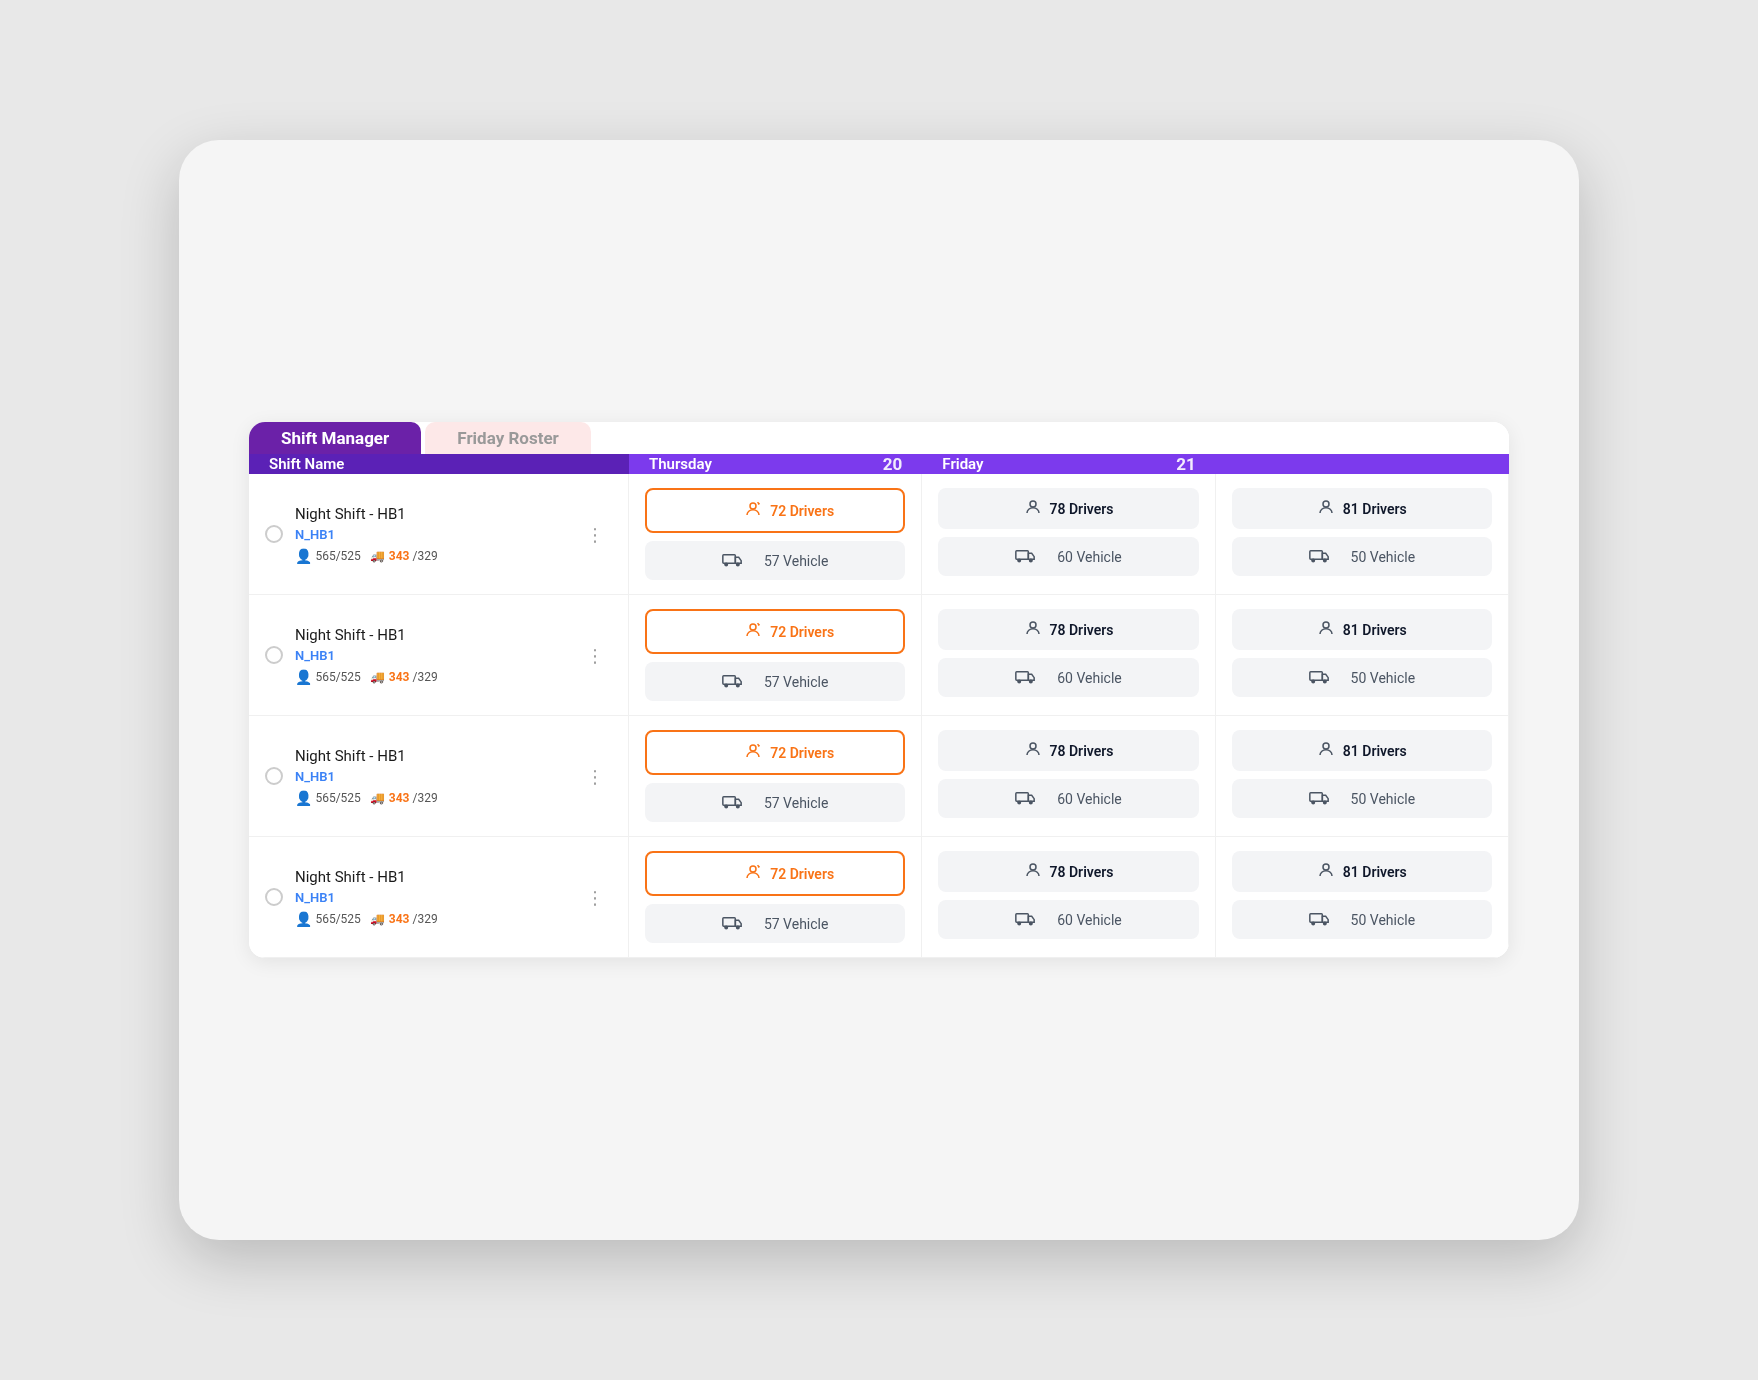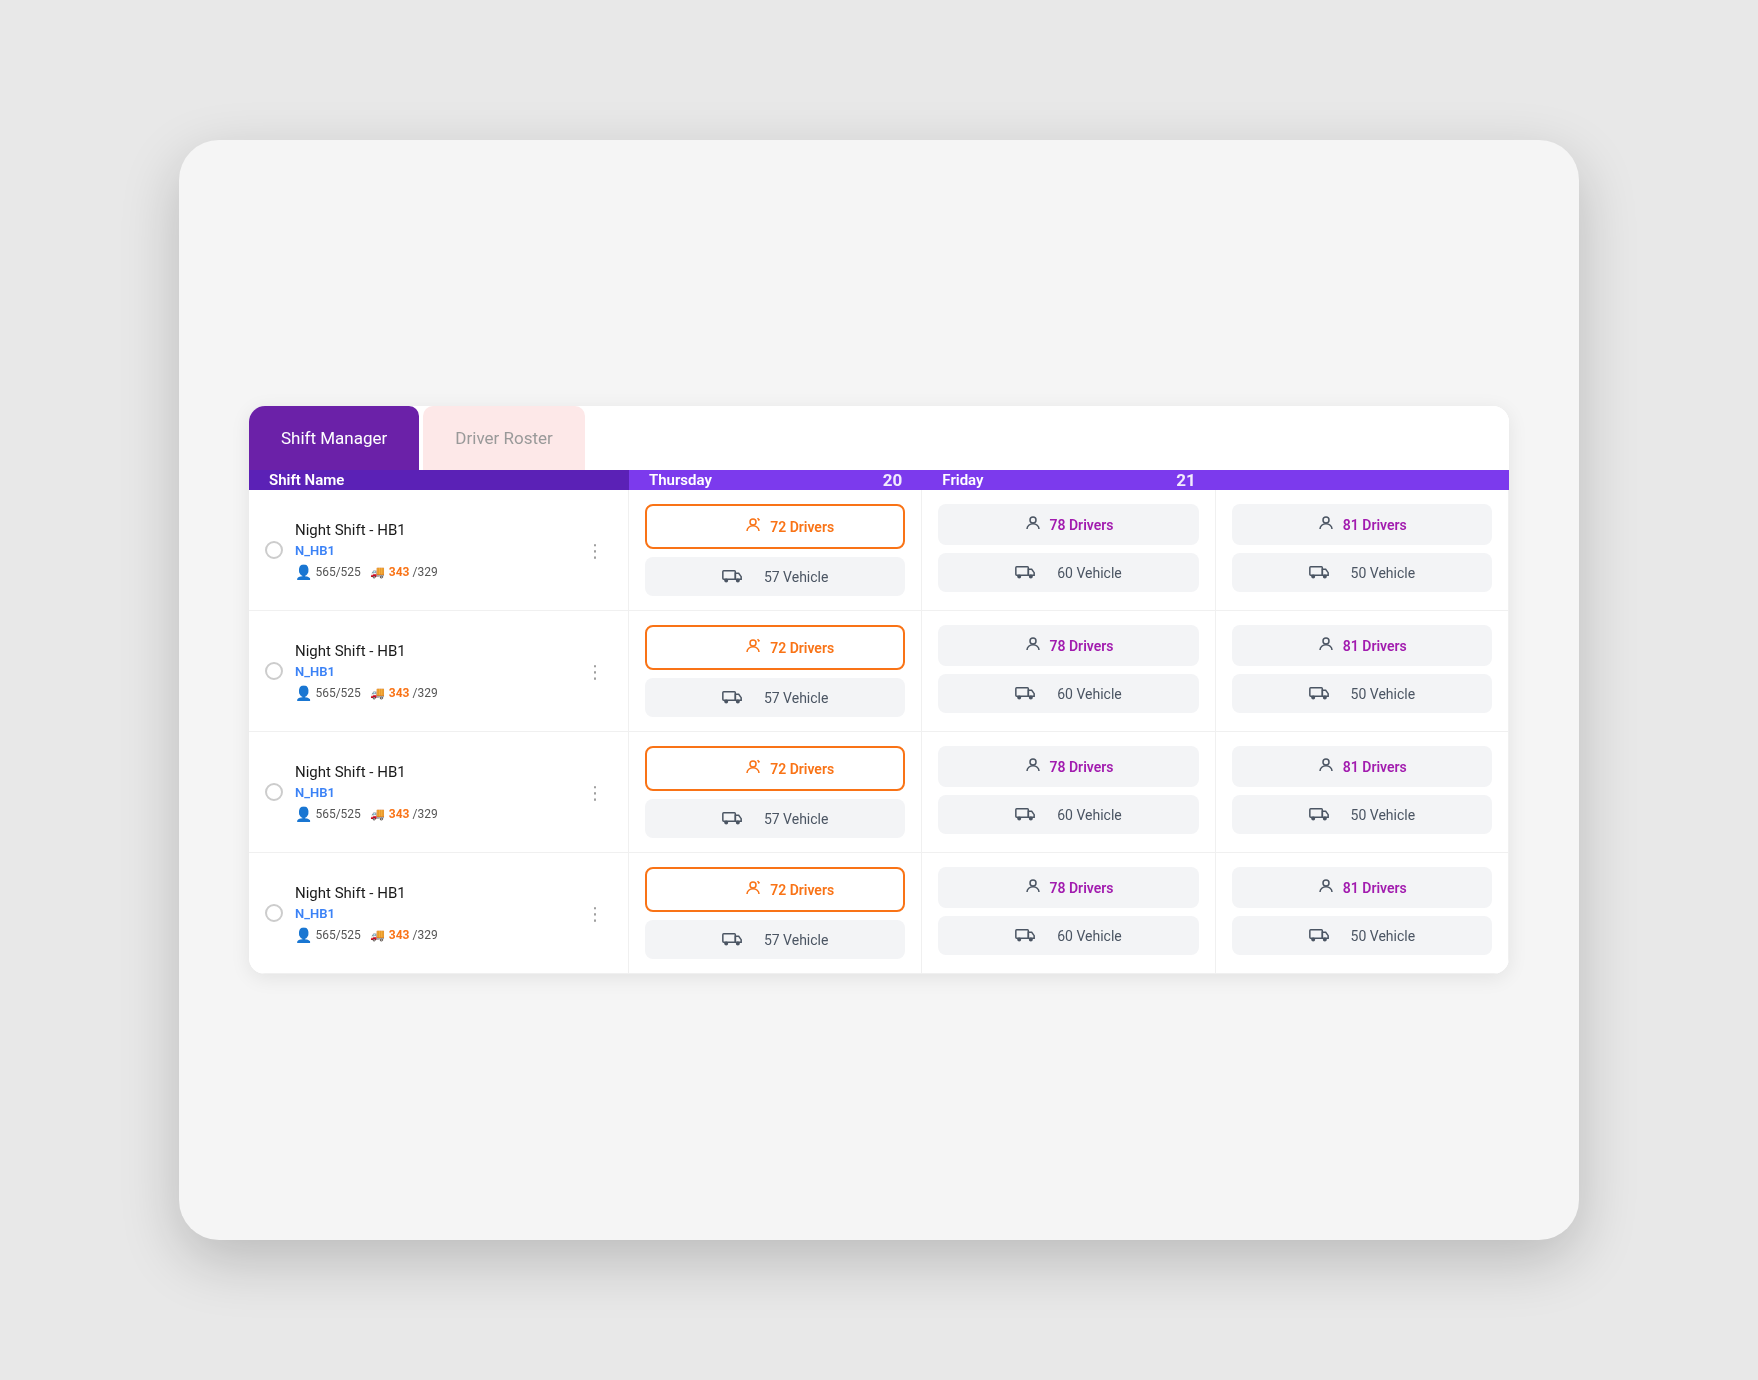--- a/index.html
+++ b/index.html
@@ -35,23 +35,23 @@
 
     
     .tabs-row {
       display: flex;
       align-items: flex-end;
       padding: 0 0 0 0;
       background: #fff;
     }
 
     .tab {
-      padding: 22px 32px;
+      padding: 6px 32px;
       font-size: 17px;
-      font-weight: 400;
+      font-weight: 700;
       border-radius: 10px 10px 0 0;
       cursor: pointer;
     }
 
     .tab-active {
       background: #6b21a8;
       color: #fff;
     }
 
     .tab-inactive {
@@ -177,21 +177,21 @@
 
     .driver-badge-active {
       border: 2px solid #f97316;
       color: #f97316;
       background: #fff;
       padding-left: 44px;
     }
 
     .driver-badge-normal {
       background: #f3f4f6;
-      color: #a21caf;
+      color: #0f172a;
       border: none;
     }
 
     .vehicle-badge {
       display: flex;
       align-items: center;
       justify-content: center;
       gap: 22px;
       padding: 10px 16px;
       background: #f3f4f6;
@@ -204,21 +204,21 @@
 <body>
 
 <div class="device-frame">
   <div class="app-container">
 
     <div class="tabs-row">
       <div class="tab tab-active">
         <span>Shift Manager</span>
       </div>
       <div class="tab tab-inactive">
-        <span>Driver Roster</span>
+        <span>Friday Roster</span>
       </div>
     </div>
 
     <div class="table-header">
       <div class="th-cell">
         <span>Shift Name</span>
       </div>
       <div class="th-cell">
         <span>Thursday</span>
         <span class="th-day-num">20</span>

